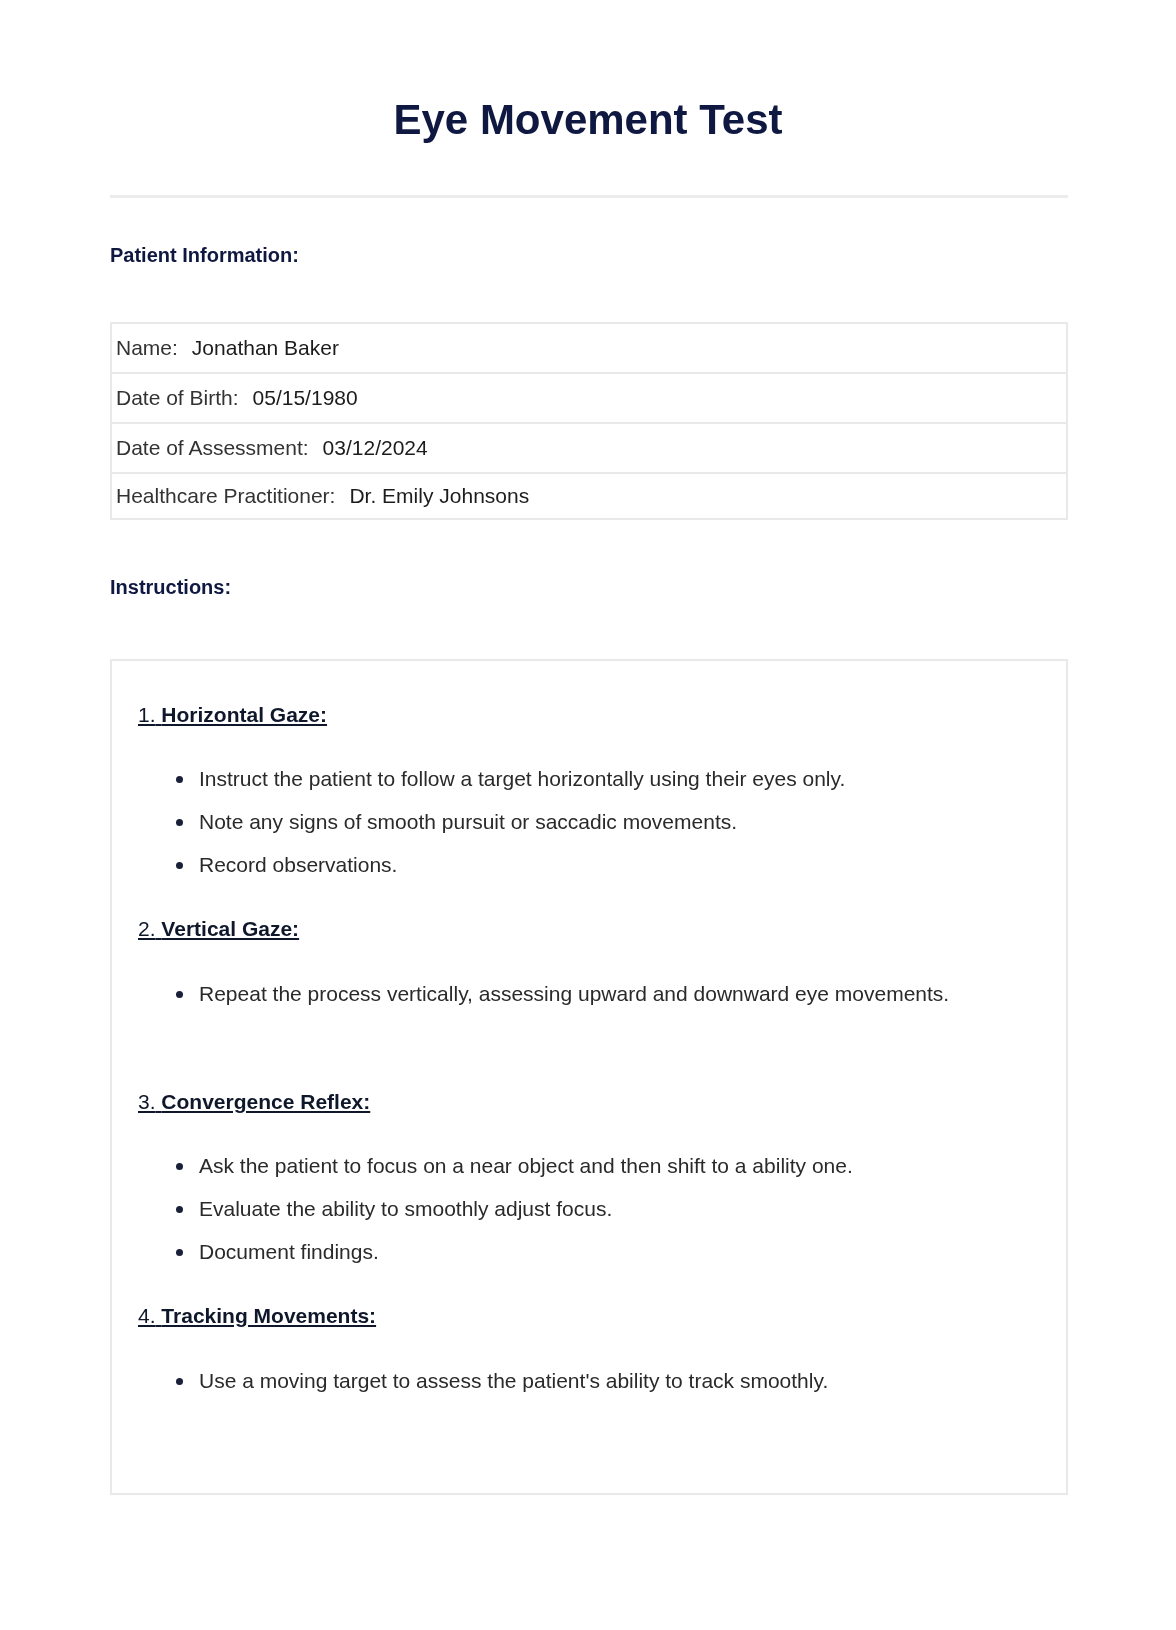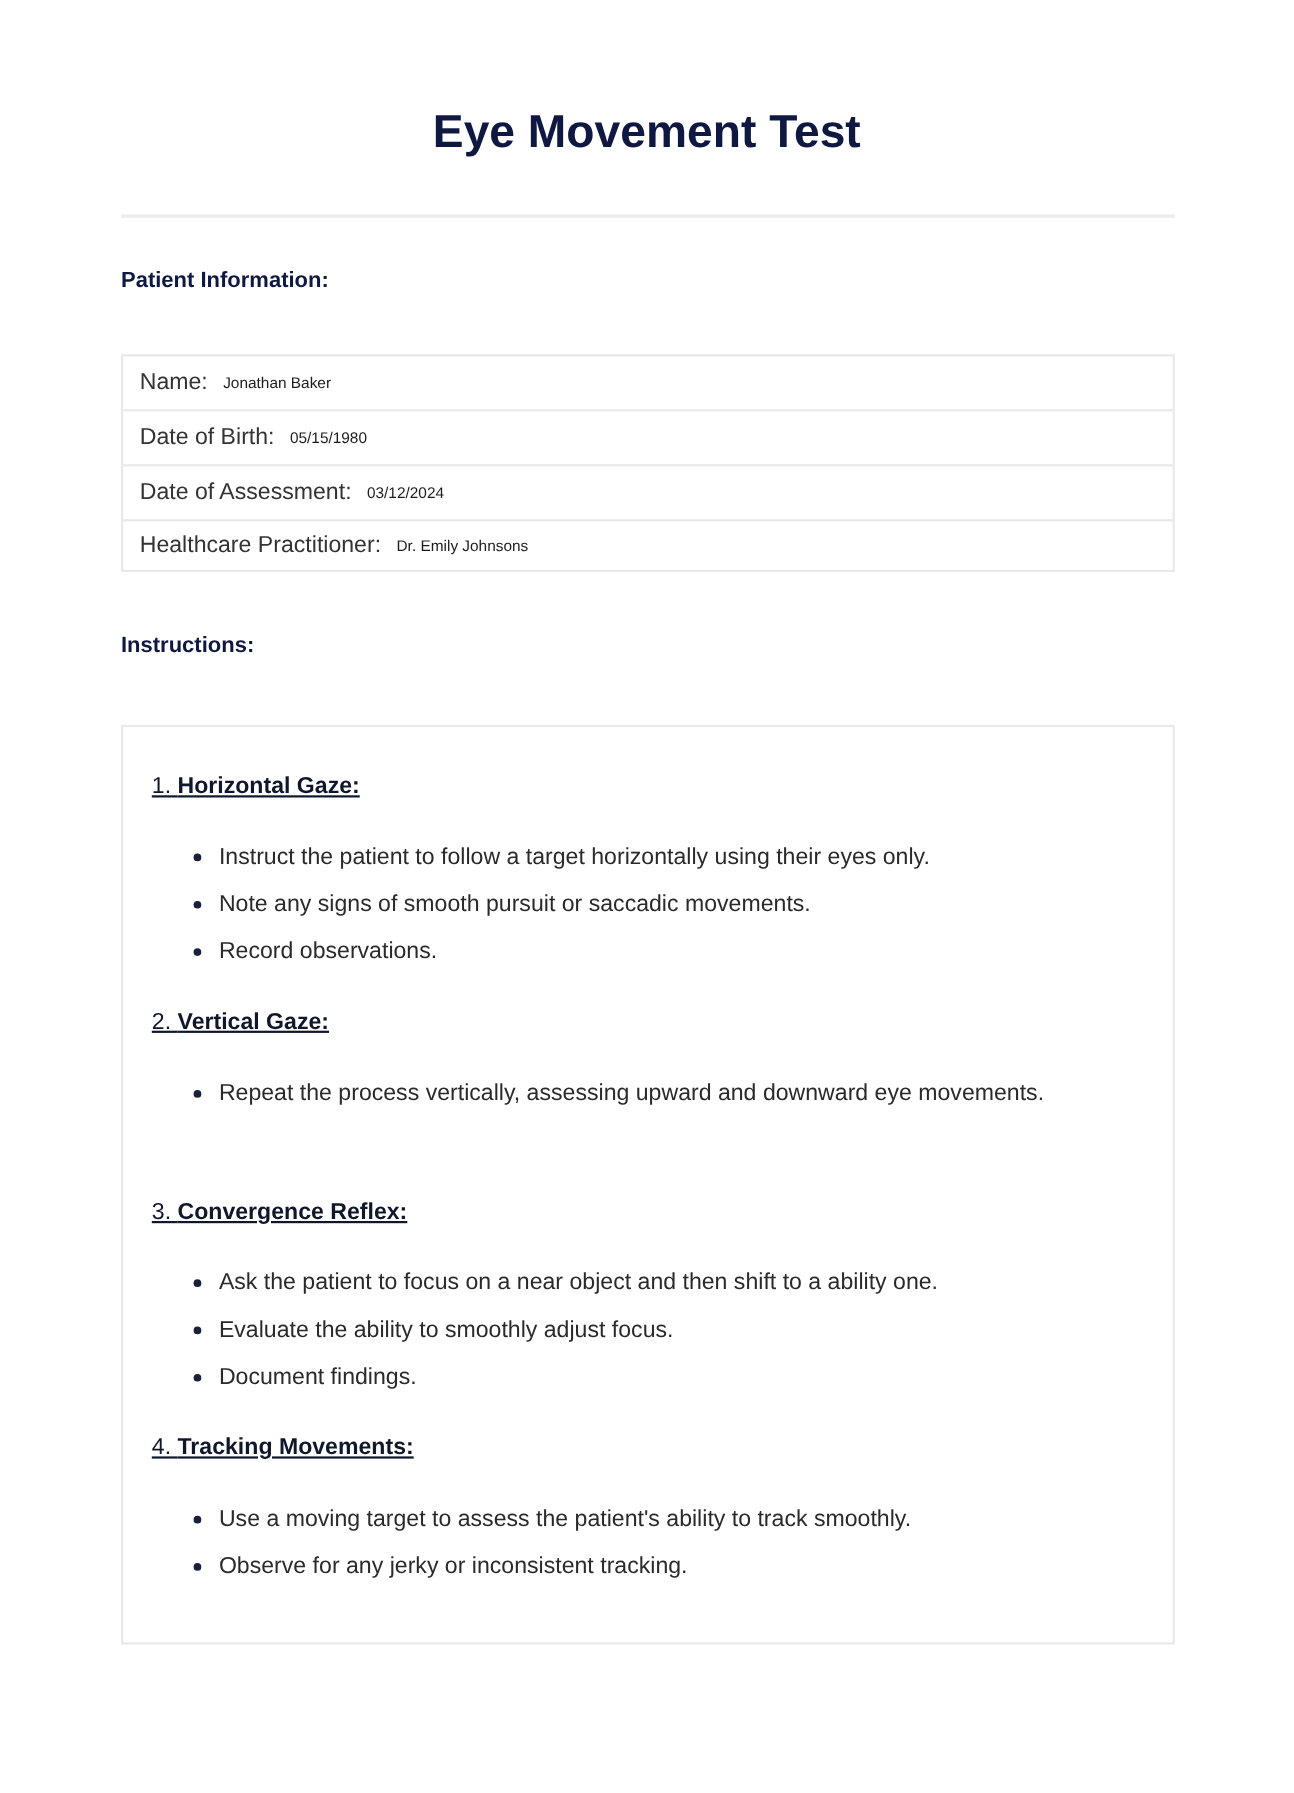--- a/index.html
+++ b/index.html
@@ -4,24 +4,24 @@
 <style>
   html, body { margin: 0; padding: 0; background: #ffffff; }
   body { width: 1176px; height: 1630px; position: relative; font-family: "Liberation Sans", sans-serif; color: #2a2a2a; }
   .page { position: absolute; left: 0; top: 0; width: 1176px; height: 1630px; }
   .title { position: absolute; left: 0; width: 1176px; top: 96px; text-align: center; font-size: 42px; font-weight: bold; color: #0f1840; margin: 0; }
   .rule { position: absolute; left: 110px; width: 958px; top: 195px; height: 3px; background: #ececec; }
   .h2 { position: absolute; left: 110px; font-size: 20px; font-weight: bold; color: #0f1840; margin: 0; }
   .h2.patient { top: 244px; }
   .h2.instr { top: 576px; }
   .info-table { position: absolute; left: 110px; top: 322px; width: 958px; border: 2px solid #e9e9e9; box-sizing: border-box; }
-  .info-row { height: 50px; border-bottom: 2px solid #e9e9e9; display: flex; align-items: center; padding-left: 15px; box-sizing: border-box; }
+  .info-row { height: 50px; border-bottom: 2px solid #e9e9e9; display: flex; align-items: center; padding-left: 4px; box-sizing: border-box; }
   .info-row:last-child { border-bottom: none; height: 44px; }
   .info-label { font-size: 21px; color: #333; margin-right: 14px; }
-  .info-value { font-size: 14px; color: #1c1c1c; }
+  .info-value { font-size: 21px; color: #1c1c1c; }
   .instr-box { position: absolute; left: 110px; top: 659px; width: 958px; height: 836px; border: 2px solid #e9e9e9; box-sizing: border-box; }
   .step { position: absolute; left: 26px; font-size: 21px; color: #0f172a; text-decoration: underline; }
   .step .num { font-weight: normal; }
   .step .name { font-weight: bold; }
   .bullet { position: absolute; left: 64px; font-size: 21px; color: #2a2a2a; display: flex; align-items: center; justify-content: space-between; }
   .dot { width: 7px; height: 7px; border-radius: 50%; background: #1a1f3a; margin-right: 16px; display: inline-block; }
 </style>
 </head>
 <body>
 
@@ -98,18 +98,14 @@
       </div>
 
     <div class="step" style="top:643px">
       <span class="num">4.</span>
       <span class="name">Tracking Movements:</span>
     </div>
     <div class="bullet" style="top:708px">
         <span class="dot"></span>
         <span>Use a moving target to assess the patient's ability to track smoothly.</span>
       </div>
-    <div class="bullet" style="top:751px">
-        <span class="dot"></span>
-        <span>Observe for any jerky or inconsistent tracking.</span>
-      </div>
   </div>
 </div>
 
 </body></html>

